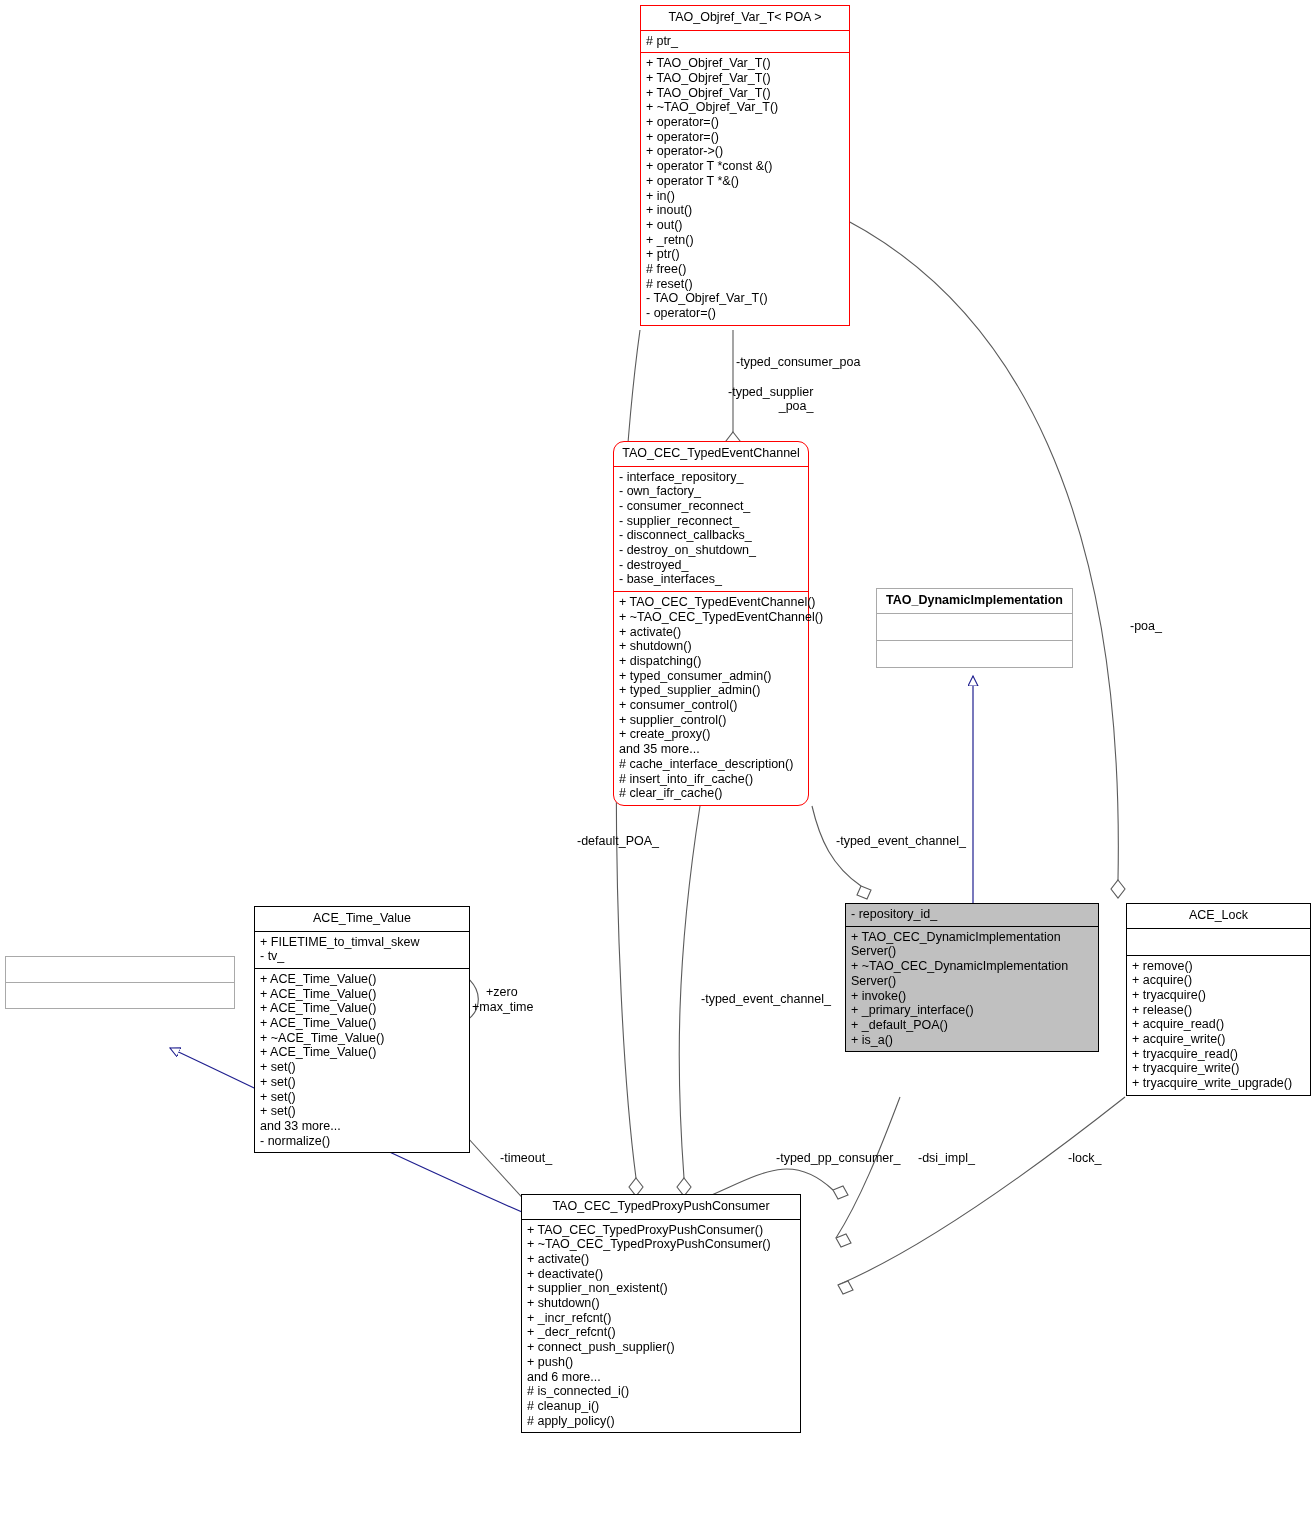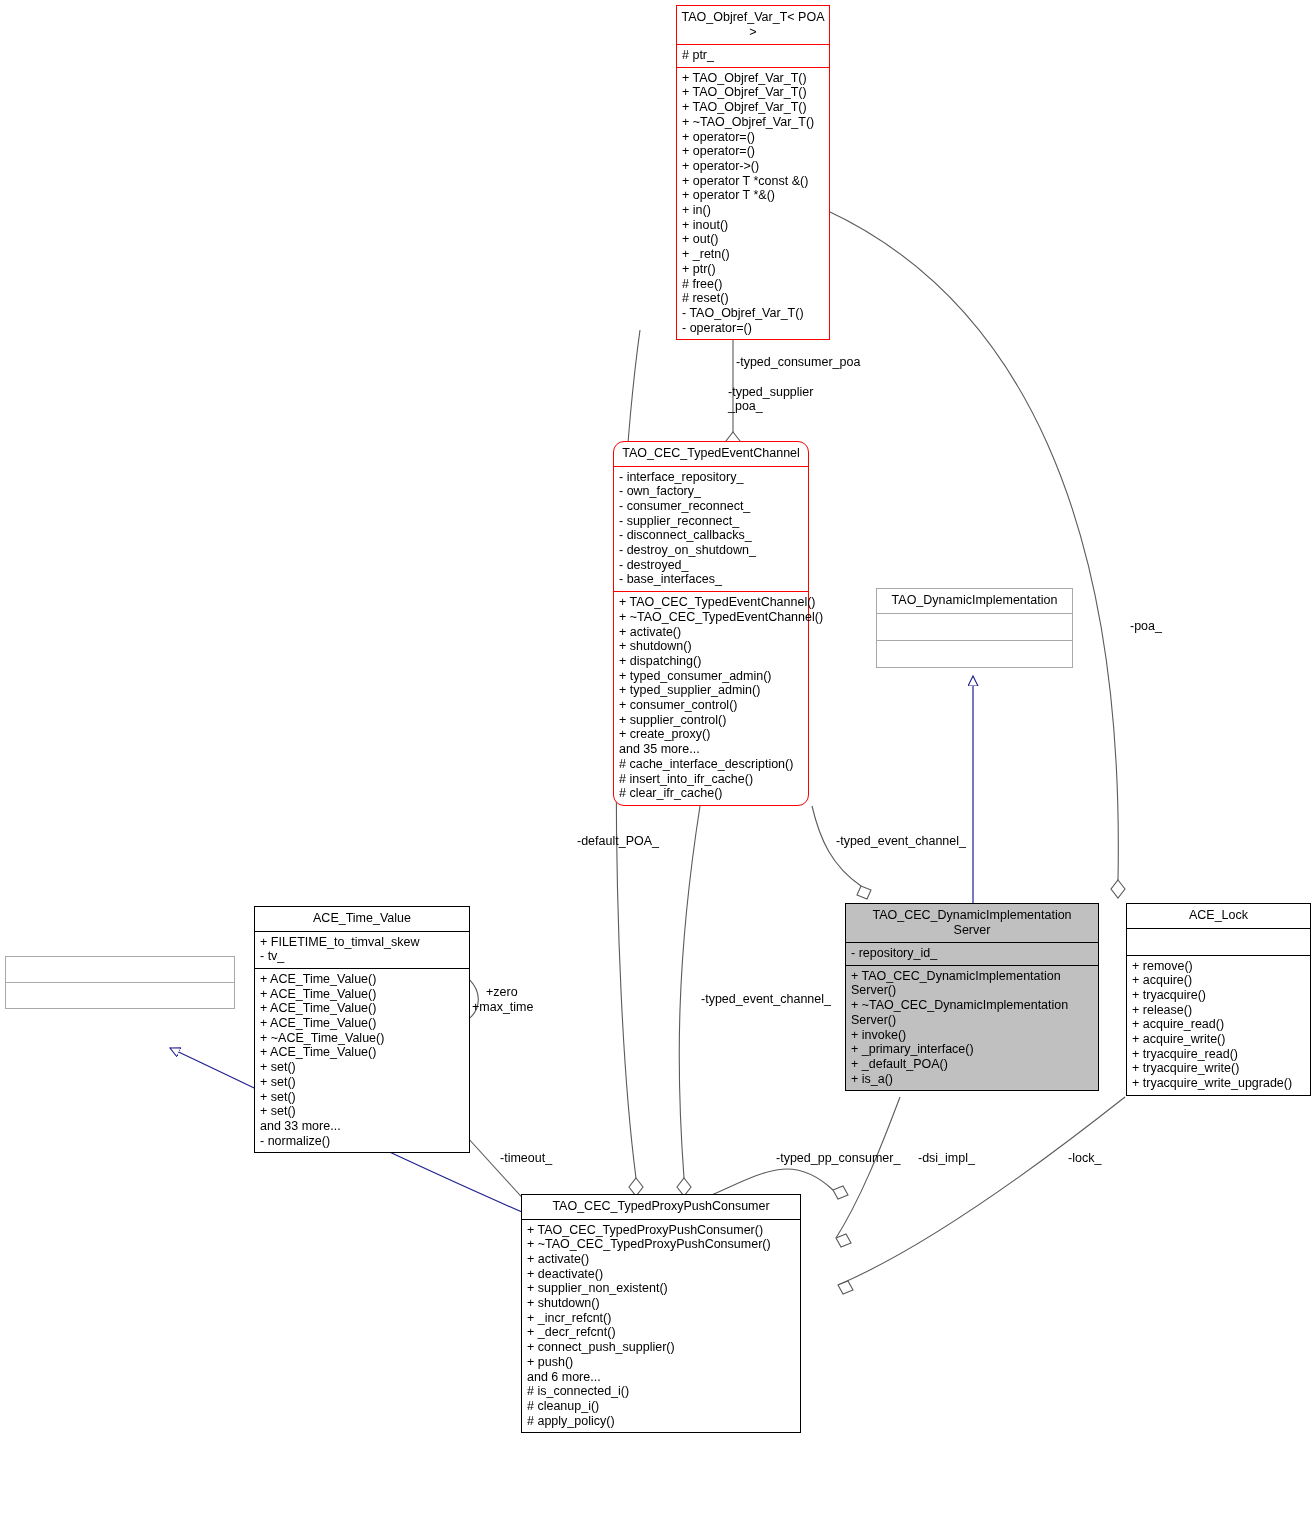--- a/index.html
+++ b/index.html
@@ -62,21 +62,21 @@
   }
   .uml-ops div.wrap { white-space: normal; }
   .edge-label {
     position: absolute;
     font-size: 12.5px;
     line-height: 14px;
     color: #000000;
     white-space: pre-line;
     background: transparent;
   }
-  .edge-label.ctr { text-align: left; }
+  .edge-label.ctr { text-align: right; }
 </style>
 </head>
 <body>
 
 <div id="canvas">
 
   <svg id="edges" viewBox="0 0 1316 1525" width="1316" height="1525" xmlns="http://www.w3.org/2000/svg">
     <defs>
       <marker id="hollowtri" markerWidth="12" markerHeight="12" refX="10" refY="5" orient="auto" markerUnits="userSpaceOnUse">
         <path d="M0,0 L10,5 L0,10 z" fill="#ffffff" stroke="#1f1f8f" stroke-width="1.1"></path>
@@ -135,21 +135,21 @@
       <path d="M900,1097 C880,1150 860,1200 836,1238"></path>
       <polygon points="836,1238 846,1234 851,1243 841,1247" fill="#ffffff" stroke="#5a5a5a" stroke-width="1.1"></polygon>
     </g>
 
     <g stroke="#5a5a5a" fill="none" stroke-width="1.1">
       <path d="M1125,1097 C1020,1180 920,1250 838,1285"></path>
       <polygon points="838,1285 848,1281 853,1290 843,1294" fill="#ffffff" stroke="#5a5a5a" stroke-width="1.1"></polygon>
     </g>
   </svg>
 
-  <div class="umlbox red" style="left:640px; top:5px; width:154px;margin-left:36px;">
+  <div class="umlbox red" style="left:640px; top:5px; width:210px;">
     <div class="uml-title">TAO_Objref_Var_T&lt; POA &gt;</div>
     <div class="uml-attrs">
       <div># ptr_</div>
     </div>
     <div class="uml-ops">
       <div>+ TAO_Objref_Var_T()</div>
       <div>+ TAO_Objref_Var_T()</div>
       <div>+ TAO_Objref_Var_T()</div>
       <div>+ ~TAO_Objref_Var_T()</div>
       <div>+ operator=()</div>
@@ -192,29 +192,27 @@
       <div>+ consumer_control()</div>
       <div>+ supplier_control()</div>
       <div>+ create_proxy()</div>
       <div>and 35 more...</div>
       <div># cache_interface_description()</div>
       <div># insert_into_ifr_cache()</div>
       <div># clear_ifr_cache()</div>
     </div>
   </div>
 
-  <div class="umlbox gray-border" style="left:876px; top:588px; width:197px;">
+  <div class="umlbox gray-border" style="left:876px; top:588px; width:197px;font-weight:bold;">
     <div class="uml-title">TAO_DynamicImplementation</div>
     <div class="uml-attrs" style="height:19px;"></div>
     <div class="uml-ops" style="height:19px;"></div>
   </div>
 
   <div class="umlbox filled" style="left:845px; top:903px; width:254px;">
-    <div class="uml-title">TAO_CEC_DynamicImplementation
-Server</div>
     <div class="uml-attrs">
       <div>- repository_id_</div>
     </div>
     <div class="uml-ops">
       <div class="wrap">+ TAO_CEC_DynamicImplementation Server()</div>
       <div class="wrap">+ ~TAO_CEC_DynamicImplementation Server()</div>
       <div>+ invoke()</div>
       <div>+ _primary_interface()</div>
       <div>+ _default_POA()</div>
       <div>+ is_a()</div>

